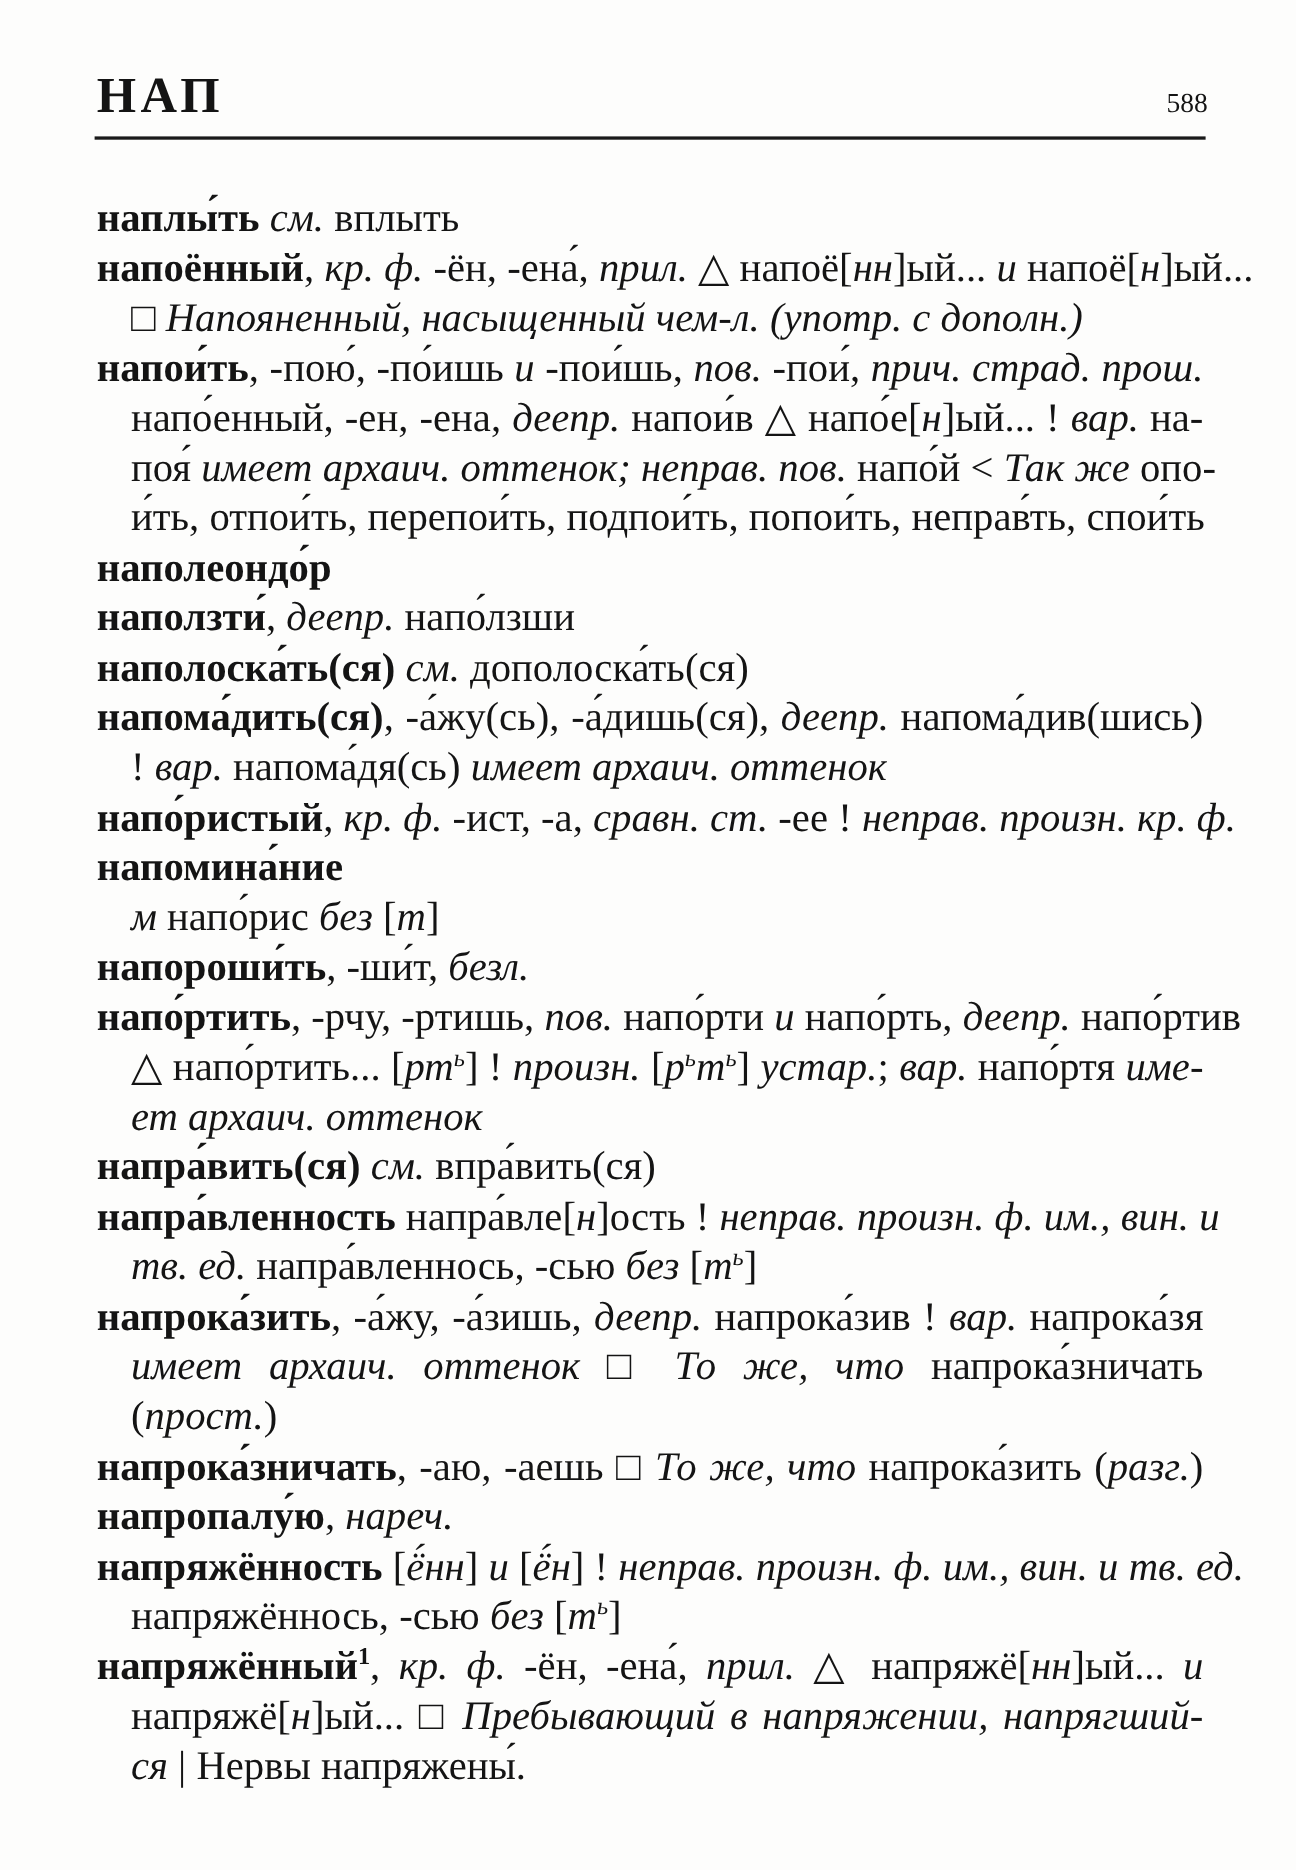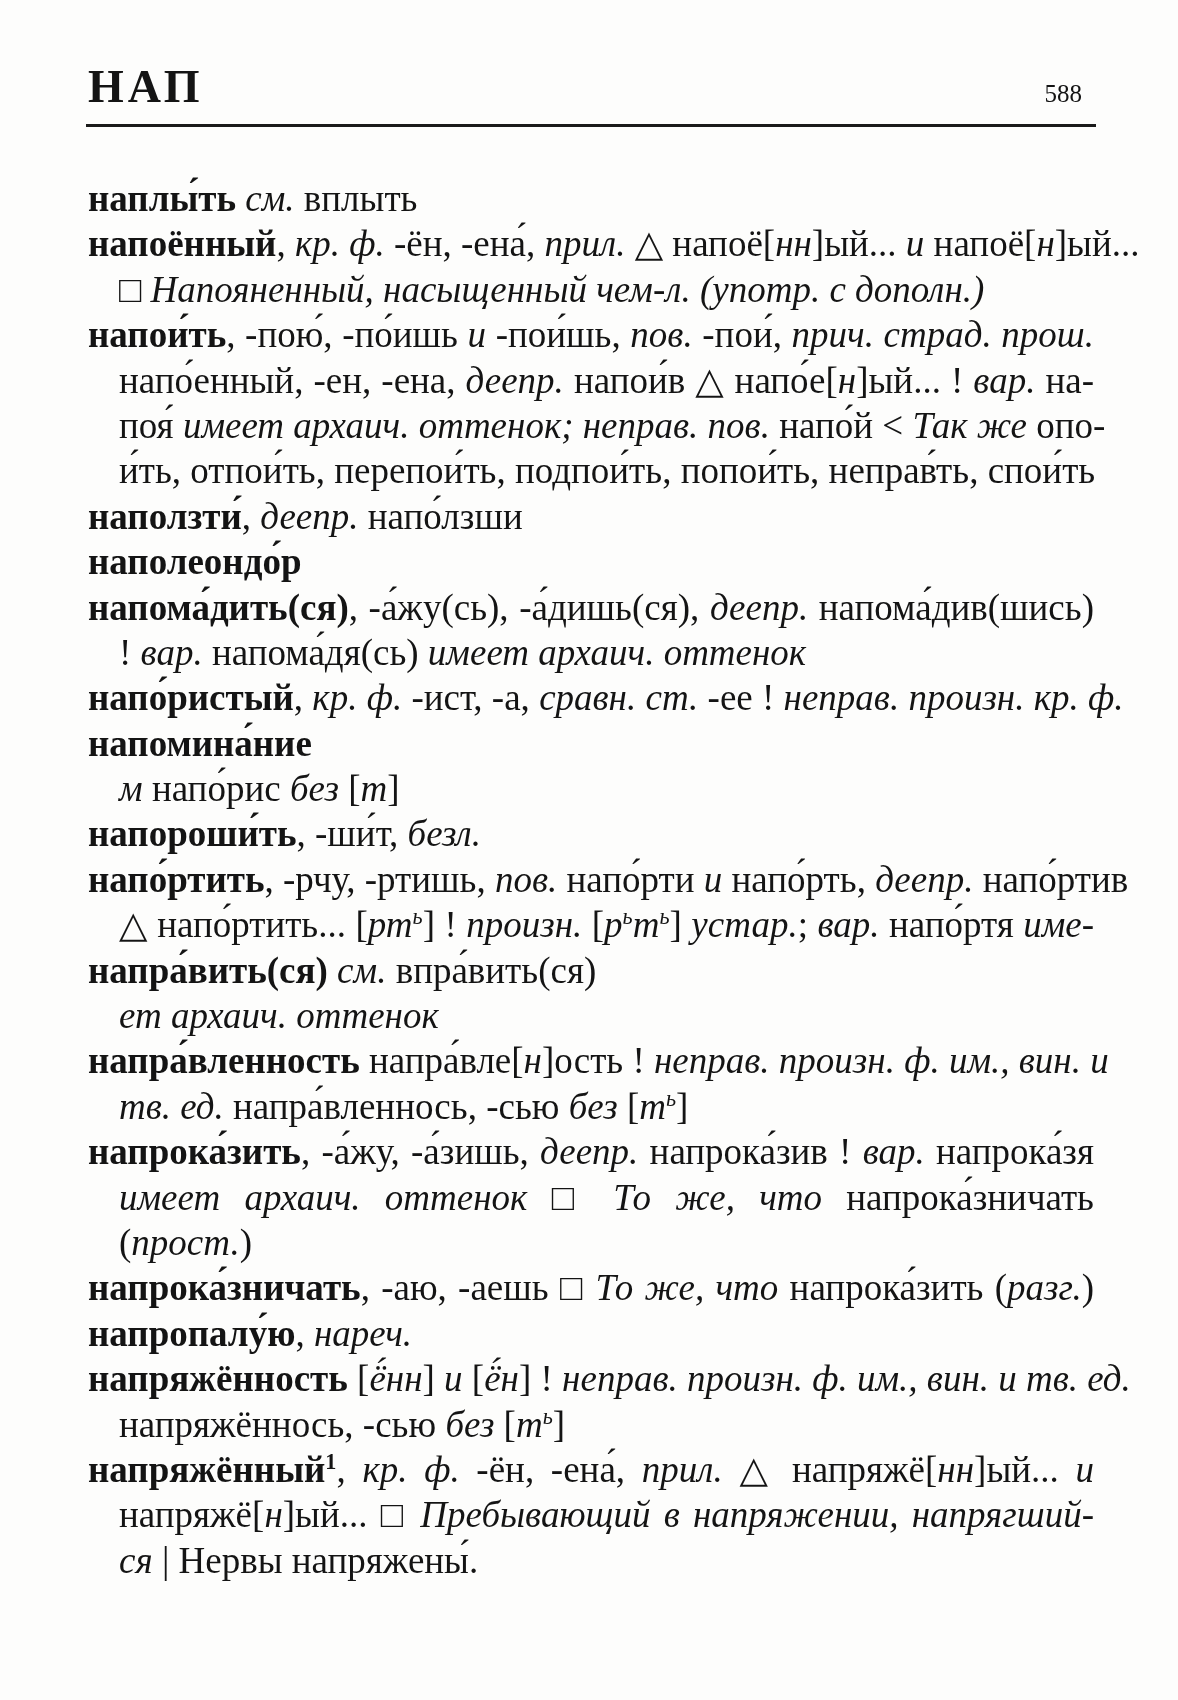--- a/index.html
+++ b/index.html
@@ -5,21 +5,21 @@
   html,body{margin:0;padding:0;background:#ffffff;}
   .page{
     position:relative;
     width:1178px;height:1700px;
     background:#fdfdfc;
     color:#141414;
     font-family:"Liberation Serif","DejaVu Serif","DejaVu Sans",serif;
     overflow:hidden;
   }
   .header{
-    position:absolute;left:88px;right:96px;top:64px;
+    position:absolute;left:88px;right:80px;top:64px;
     display:flex;justify-content:space-between;align-items:baseline;
   }
   .running-head{
     font-size:46px;font-weight:700;letter-spacing:4px;line-height:1;
   }
   .page-number{
     font-size:25px;line-height:1;
   }
   .rule{
     position:absolute;left:86px;right:82px;top:124px;
@@ -48,32 +48,33 @@
   </div>
   <div class="rule"></div>
   <div class="content" id="content">
       <div class="line"><span class="s-b">наплы́ть</span><span class="s-r"> </span><span class="s-i">см.</span><span class="s-r"> вплыть</span></div>
       <div class="line just"><span class="s-b">напоённый</span><span class="s-r">, </span><span class="s-i">кр. ф.</span><span class="s-r"> -ён, -ена́, </span><span class="s-i">прил.</span><span class="s-r"> △ напоё[</span><span class="s-i">нн</span><span class="s-r">]ый... </span><span class="s-i">и</span><span class="s-r"> напоё[</span><span class="s-i">н</span><span class="s-r">]ый...</span></div>
       <div class="line indent"><span class="s-r">□ </span><span class="s-i">Напояненный, насыщенный чем-л. (употр. с дополн.)</span></div>
       <div class="line just"><span class="s-b">напои́ть</span><span class="s-r">, -пою́, -по́ишь </span><span class="s-i">и</span><span class="s-r"> -пои́шь, </span><span class="s-i">пов.</span><span class="s-r"> -пои́, </span><span class="s-i">прич. страд. прош.</span></div>
       <div class="line indent just"><span class="s-r">напо́енный, -ен, -ена, </span><span class="s-i">деепр.</span><span class="s-r"> напои́в △ напо́е[</span><span class="s-i">н</span><span class="s-r">]ый... ! </span><span class="s-i">вар.</span><span class="s-r"> на-</span></div>
       <div class="line indent just"><span class="s-r">поя́ </span><span class="s-i">имеет архаич. оттенок; неправ. пов.</span><span class="s-r"> напо́й &lt; </span><span class="s-i">Так же</span><span class="s-r"> опо-</span></div>
       <div class="line indent just"><span class="s-r">и́ть, отпои́ть, перепои́ть, подпои́ть, попои́ть, неправ́ть, спои́ть</span></div>
+      <div class="line"><span class="s-b">наполеондо́р</span></div>
       <div class="line"><span class="s-b">наползти́</span><span class="s-r">, </span><span class="s-i">деепр.</span><span class="s-r"> напо́лзши</span></div>
-      <div class="line"><span class="s-b">наполеондо́р</span></div>
+      <div class="line"><span class="s-b">наполоска́ть(ся)</span><span class="s-r"> </span><span class="s-i">см.</span><span class="s-r"> дополоска́ть(ся)</span></div>
       <div class="line just"><span class="s-b">напома́дить(ся)</span><span class="s-r">, -а́жу(сь), -а́дишь(ся), </span><span class="s-i">деепр.</span><span class="s-r"> напома́див(шись)</span></div>
       <div class="line indent"><span class="s-r">! </span><span class="s-i">вар.</span><span class="s-r"> напома́дя(сь) </span><span class="s-i">имеет архаич. оттенок</span></div>
       <div class="line just"><span class="s-b">напо́ристый</span><span class="s-r">, </span><span class="s-i">кр. ф.</span><span class="s-r"> -ист, -а, </span><span class="s-i">сравн. ст.</span><span class="s-r"> -ее ! </span><span class="s-i">неправ. произн. кр. ф.</span></div>
       <div class="line"><span class="s-b">напомина́ние</span></div>
       <div class="line indent"><span class="s-i">м</span><span class="s-r"> напо́рис </span><span class="s-i">без</span><span class="s-r"> [</span><span class="s-i">т</span><span class="s-r">]</span></div>
       <div class="line"><span class="s-b">напороши́ть</span><span class="s-r">, -ши́т, </span><span class="s-i">безл.</span></div>
       <div class="line just"><span class="s-b">напо́ртить</span><span class="s-r">, -рчу, -ртишь, </span><span class="s-i">пов.</span><span class="s-r"> напо́рти </span><span class="s-i">и</span><span class="s-r"> напо́рть, </span><span class="s-i">деепр.</span><span class="s-r"> напо́ртив</span></div>
       <div class="line indent just"><span class="s-r">△ напо́ртить... [</span><span class="s-i">рт</span><span class="s-i sup">ь</span><span class="s-r">] ! </span><span class="s-i">произн.</span><span class="s-r"> [</span><span class="s-i">р</span><span class="s-i sup">ь</span><span class="s-i">т</span><span class="s-i sup">ь</span><span class="s-r">] </span><span class="s-i">устар.</span><span class="s-r">; </span><span class="s-i">вар.</span><span class="s-r"> напо́ртя </span><span class="s-i">име-</span></div>
+      <div class="line indent"><span class="s-i">ет архаич. оттенок</span></div>
       <div class="line"><span class="s-b">напра́вить(ся)</span><span class="s-r"> </span><span class="s-i">см.</span><span class="s-r"> впра́вить(ся)</span></div>
-      <div class="line indent"><span class="s-i">ет архаич. оттенок</span></div>
       <div class="line just"><span class="s-b">напра́вленность</span><span class="s-r"> напра́вле[</span><span class="s-i">н</span><span class="s-r">]ость ! </span><span class="s-i">неправ. произн. ф. им., вин. и</span></div>
       <div class="line indent"><span class="s-i">тв. ед.</span><span class="s-r"> напра́вленнось, -сью </span><span class="s-i">без</span><span class="s-r"> [</span><span class="s-i">т</span><span class="s-i sup">ь</span><span class="s-r">]</span></div>
       <div class="line just"><span class="s-b">напрока́зить</span><span class="s-r">, -а́жу, -а́зишь, </span><span class="s-i">деепр.</span><span class="s-r"> напрока́зив ! </span><span class="s-i">вар.</span><span class="s-r"> напрока́зя</span></div>
       <div class="line indent just"><span class="s-i">имеет архаич. оттенок</span><span class="s-r"> □ </span><span class="s-i">То же, что</span><span class="s-r"> напрока́зничать</span></div>
       <div class="line indent"><span class="s-r">(</span><span class="s-i">прост.</span><span class="s-r">)</span></div>
       <div class="line just"><span class="s-b">напрока́зничать</span><span class="s-r">, -аю, -аешь □ </span><span class="s-i">То же, что</span><span class="s-r"> напрока́зить (</span><span class="s-i">разг.</span><span class="s-r">)</span></div>
       <div class="line"><span class="s-b">напропалу́ю</span><span class="s-r">, </span><span class="s-i">нареч.</span></div>
       <div class="line just"><span class="s-b">напряжённость</span><span class="s-r"> [</span><span class="s-i">ё́нн</span><span class="s-r">] </span><span class="s-i">и</span><span class="s-r"> [</span><span class="s-i">ё́н</span><span class="s-r">] ! </span><span class="s-i">неправ. произн. ф. им., вин. и тв. ед.</span></div>
       <div class="line indent"><span class="s-r">напряжённось, -сью </span><span class="s-i">без</span><span class="s-r"> [</span><span class="s-i">т</span><span class="s-i sup">ь</span><span class="s-r">]</span></div>
       <div class="line just"><span class="s-b">напряжённый</span><span class="s-b sup">1</span><span class="s-r">, </span><span class="s-i">кр. ф.</span><span class="s-r"> -ён, -ена́, </span><span class="s-i">прил.</span><span class="s-r"> △ напряжё[</span><span class="s-i">нн</span><span class="s-r">]ый... </span><span class="s-i">и</span></div>

